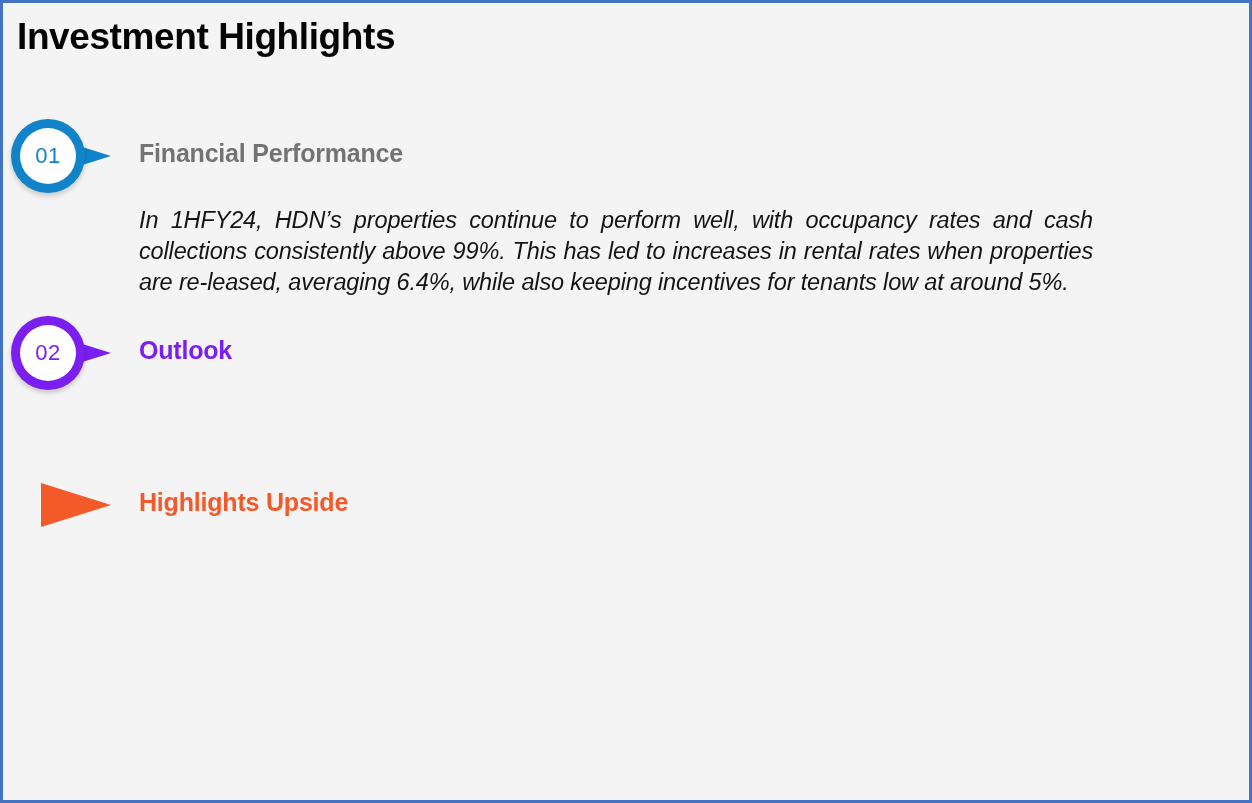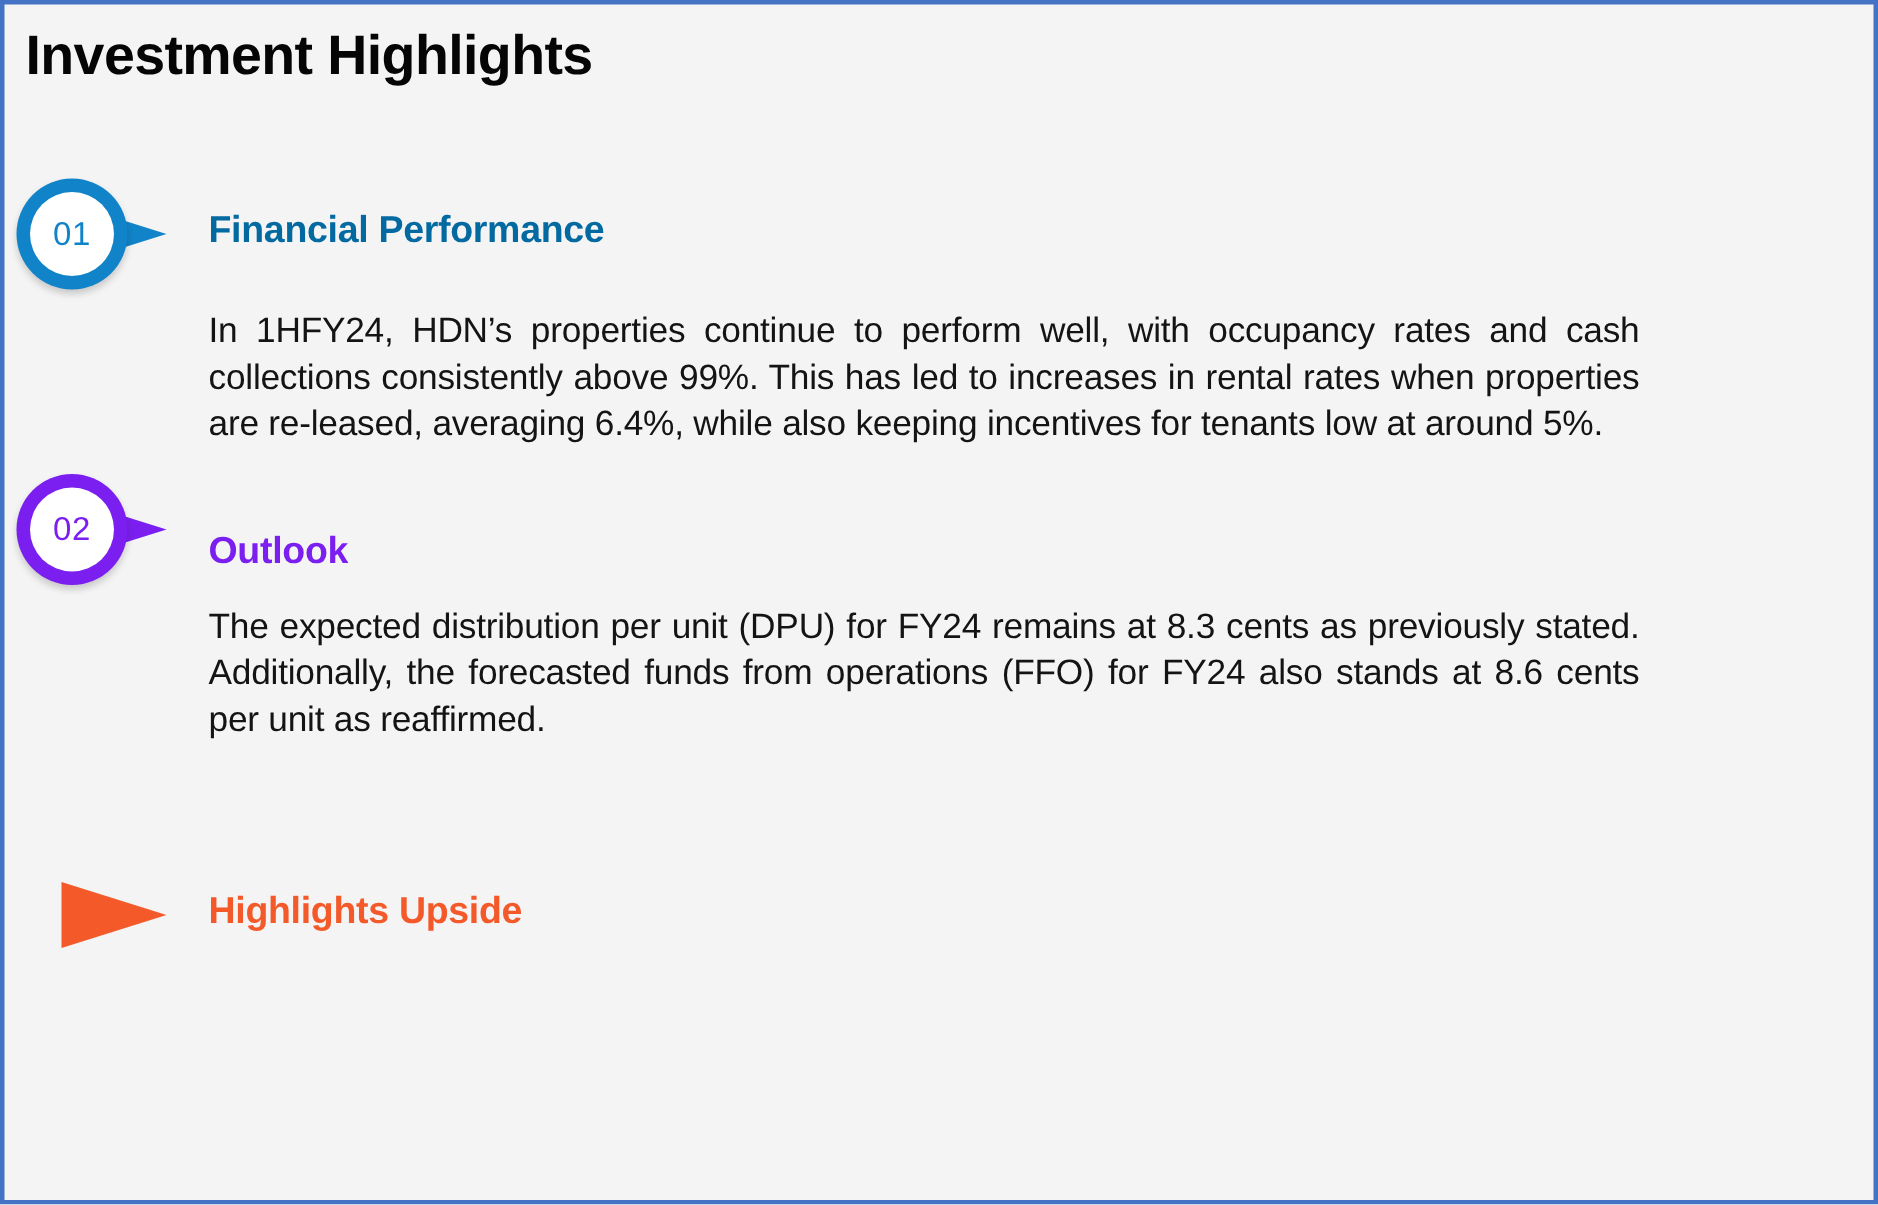--- a/index.html
+++ b/index.html
@@ -105,20 +105,21 @@
 
   .section-body {
     margin: 0;
     padding: 0 62px 0 136px;
     font-size: 23.5px;
     line-height: 31px;
     color: #141414;
     text-align: justify;
     text-justify: inter-word;
     letter-spacing: -0.15px;
+    font-style: italic;
   }
   .section-body b { font-weight: bold; }
 
   .sec-1 { margin-top: 0; }
   .sec-1 .section-body { margin-top: 12px; }
   .sec-2 { margin-top: 18px; }
   .sec-2 .section-body { margin-top: 12px; }
   .sec-3 { margin-top: 78px; }
   .sec-3 .section-body { margin-top: 7px; }
 </style>
@@ -134,38 +135,37 @@
     <div class="section sec-1">
       <div class="section-head">
         <div class="badge" id="badge-0" style="color: rgb(17, 132, 201);">
           <div class="badge-arrow"></div>
           <div class="badge-ring">
             <div class="badge-inner">
               <span class="badge-num" id="num-0" style="color: rgb(17, 132, 201);">01</span>
             </div>
           </div>
         </div>
-        <div class="section-title" id="title-0" style="color: #0369a1;">Financial Performance</div>
+        <div class="section-title" id="title-0" style="color: #737373;">Financial Performance</div>
       </div>
       <p class="section-body">In 1HFY24, HDN’s properties continue to perform well, with occupancy rates and cash collections consistently above 99%. This has led to increases in rental rates when properties are re-leased, averaging 6.4%, while also keeping incentives for tenants low at around 5%.</p>
     </div>
 
     <div class="section sec-2">
       <div class="section-head">
         <div class="badge" id="badge-1" style="color: rgb(123, 31, 240);">
           <div class="badge-arrow"></div>
           <div class="badge-ring">
             <div class="badge-inner">
               <span class="badge-num" id="num-1" style="color: rgb(123, 31, 240); text-align: right;">02</span>
             </div>
           </div>
         </div>
-        <div class="section-title" id="title-1" style="color: rgb(123, 31, 240); margin-top: 17px;">Outlook</div>
+        <div class="section-title" id="title-1" style="color: rgb(123, 31, 240);">Outlook</div>
       </div>
-      <p class="section-body">The expected distribution per unit (DPU) for FY24 remains at 8.3 cents as previously stated. Additionally, the forecasted funds from operations (FFO) for FY24 also stands at 8.6 cents per unit as reaffirmed.</p>
     </div>
 
     <div class="section sec-3">
       <div class="section-head">
         <div class="badge" id="badge-2" style="color: rgb(244, 89, 42);">
           <div class="badge-arrow"></div>
         </div>
         <div class="section-title" id="title-2" style="color: rgb(244, 89, 42);">Highlights Upside</div>
       </div>
     </div>

